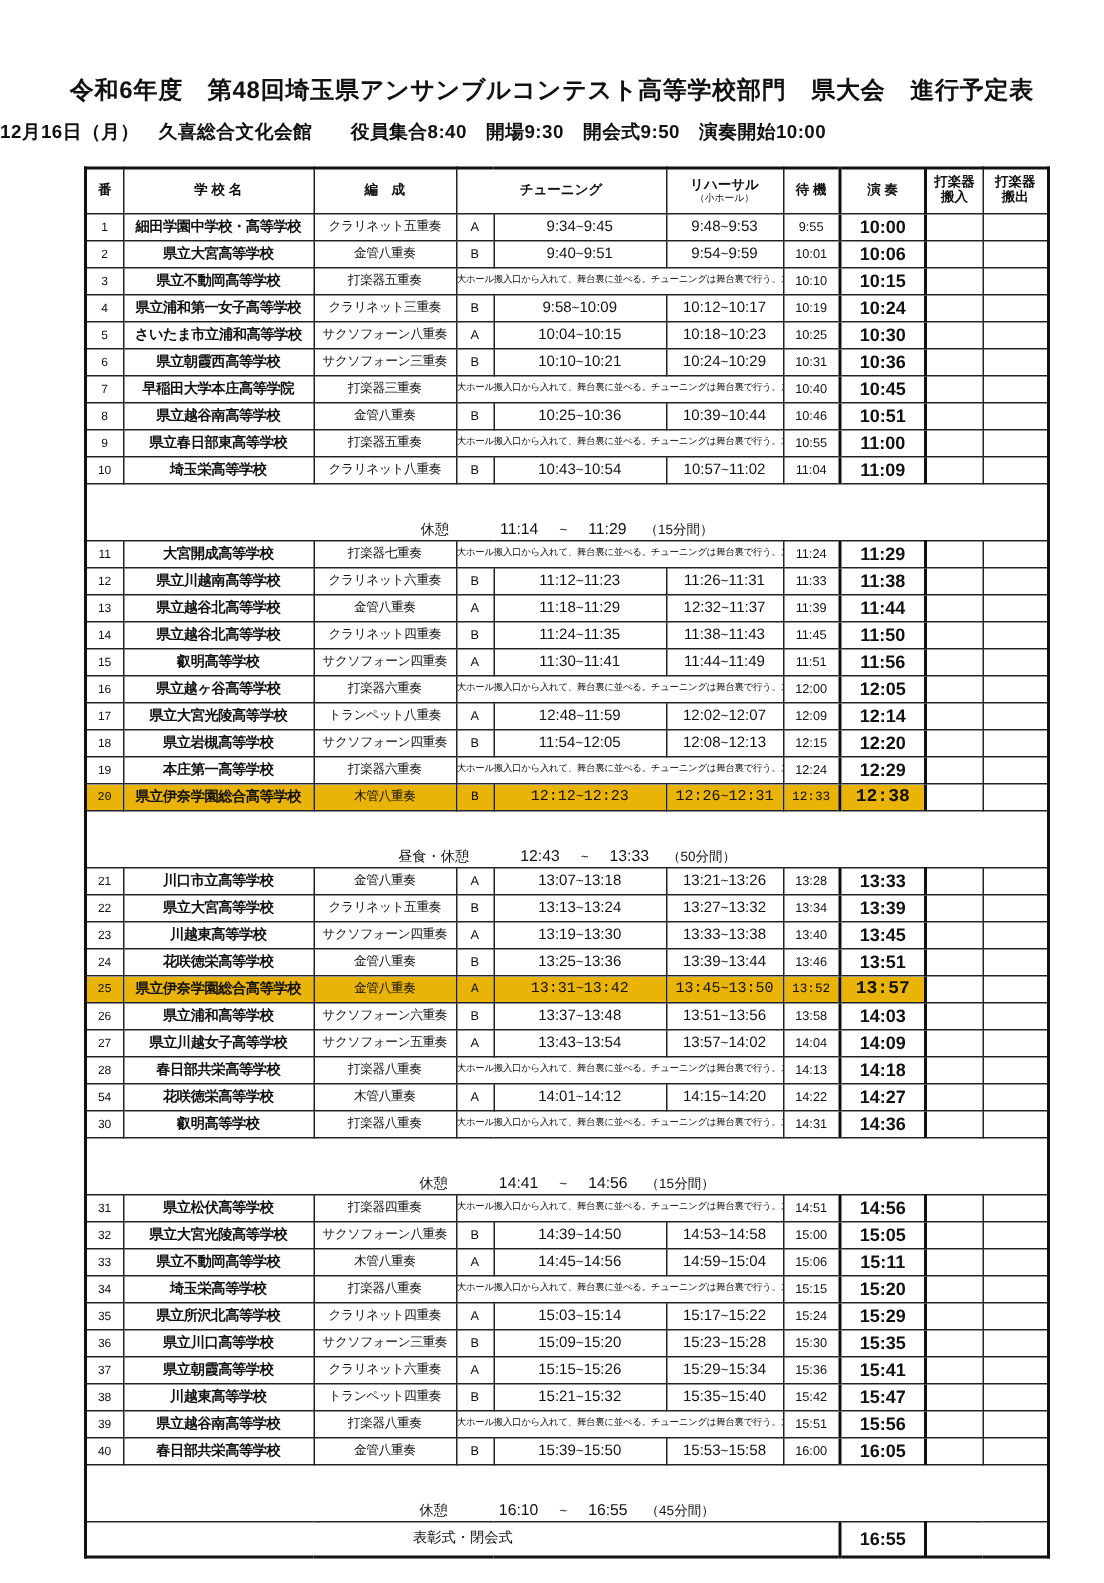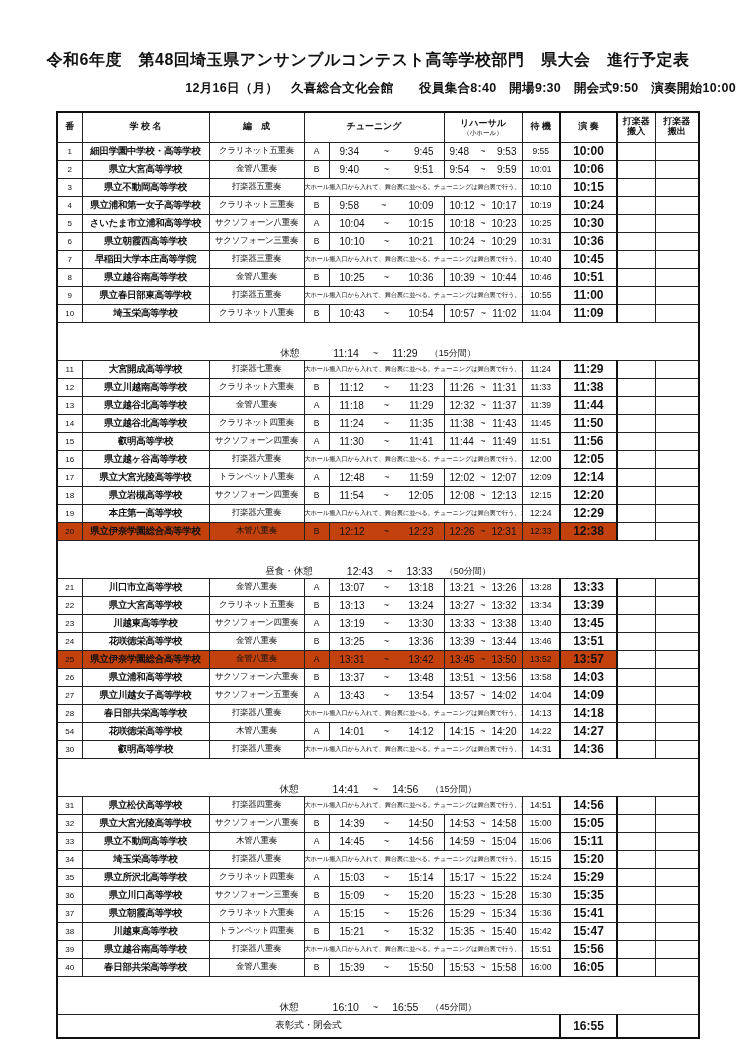--- a/index.html
+++ b/index.html
@@ -7,21 +7,21 @@
     width:736px;height:1055px;
     font-family:"Liberation Sans","DejaVu Sans",sans-serif;
     color:#111;
     position:relative;
   }
   .page{padding-top:50px;}
   .title{
     text-align:center;font-weight:bold;font-size:16px;letter-spacing:.5px;
   }
   .subtitle{
-    text-align:right;font-weight:bold;font-size:12.5px;margin-top:9px;letter-spacing:.3px;
+    text-align:left;font-weight:bold;font-size:12.5px;margin-top:9px;letter-spacing:.3px;
   }
   table.sched{
     border-collapse:collapse;table-layout:fixed;
     width:642px;margin:14px 0 0 56px;
     border:2.5px solid #111;
   }
   .sched th,.sched td{
     border:1px solid #222;
     padding:0;vertical-align:middle;text-align:center;
     overflow:hidden;white-space:nowrap;
@@ -30,35 +30,35 @@
   .sched tbody tr{height:18px;}
   .sched tbody tr.cer-row{height:24px;}
   .sched th{font-size:9px;font-weight:bold;line-height:1.1;}
   .th-sub{font-size:6.5px;font-weight:normal;}
   .th-tiny{font-size:6.8px;line-height:1.15;}
   .c-num{font-size:8px;}
   .c-school{font-size:9.5px;font-weight:bold;text-align:left;padding-left:4px;letter-spacing:-0.3px;}
   .c-form{font-size:8.5px;text-align:left;padding-left:3px;letter-spacing:-0.3px;}
   .c-slot{font-size:8.5px;}
   .c-time{font-size:10px;}
-  .time-flex{display:flex;justify-content:space-between;align-items:center;padding:0 10px;}
+  .time-flex{display:flex;justify-content:center;align-items:center;padding:0 10px;}
   .time-flex.narrow{padding:0 5px;}
   .tld{font-size:9px;}
   .c-standby{font-size:8.5px;}
   .perf-col{border-left:2px solid #111 !important;border-right:2px solid #111 !important;}
   .c-perf{font-size:12px;font-weight:bold;}
   .c-note{font-size:6.3px;text-align:left;line-height:1.25;padding:1px 3px;white-space:normal;letter-spacing:-0.2px;}
   .break-cell{border-left:none;border-right:none;}
   .break-flex{display:flex;justify-content:center;align-items:center;font-size:9.5px;margin-top:24px;}
   .break-flex .b-label{margin-right:34px;}
   .break-flex .b-time{font-size:10.5px;}
   .break-flex .b-tld{margin:0 14px;font-size:9px;}
   .break-flex .b-dur{margin-left:12px;font-size:9px;}
   .cer-label{font-size:9.5px;}
-  .hl{background:#c2410c;}
+  .hl{background:#eab308;font-family:Liberation Mono, monospace;}
   .footnotes{margin-top:24px;text-align:center;font-weight:bold;font-size:11px;line-height:1.5;}
 </style>
 </head>
 <body>
 
 <div class="page">
   <div class="title">令和6年度　第48回埼玉県アンサンブルコンテスト高等学校部門　県大会　進行予定表</div>
   <div class="subtitle">12月16日（月）　久喜総合文化会館　　役員集合8:40　開場9:30　開会式9:50　演奏開始10:00</div>
 
   <table class="sched">

